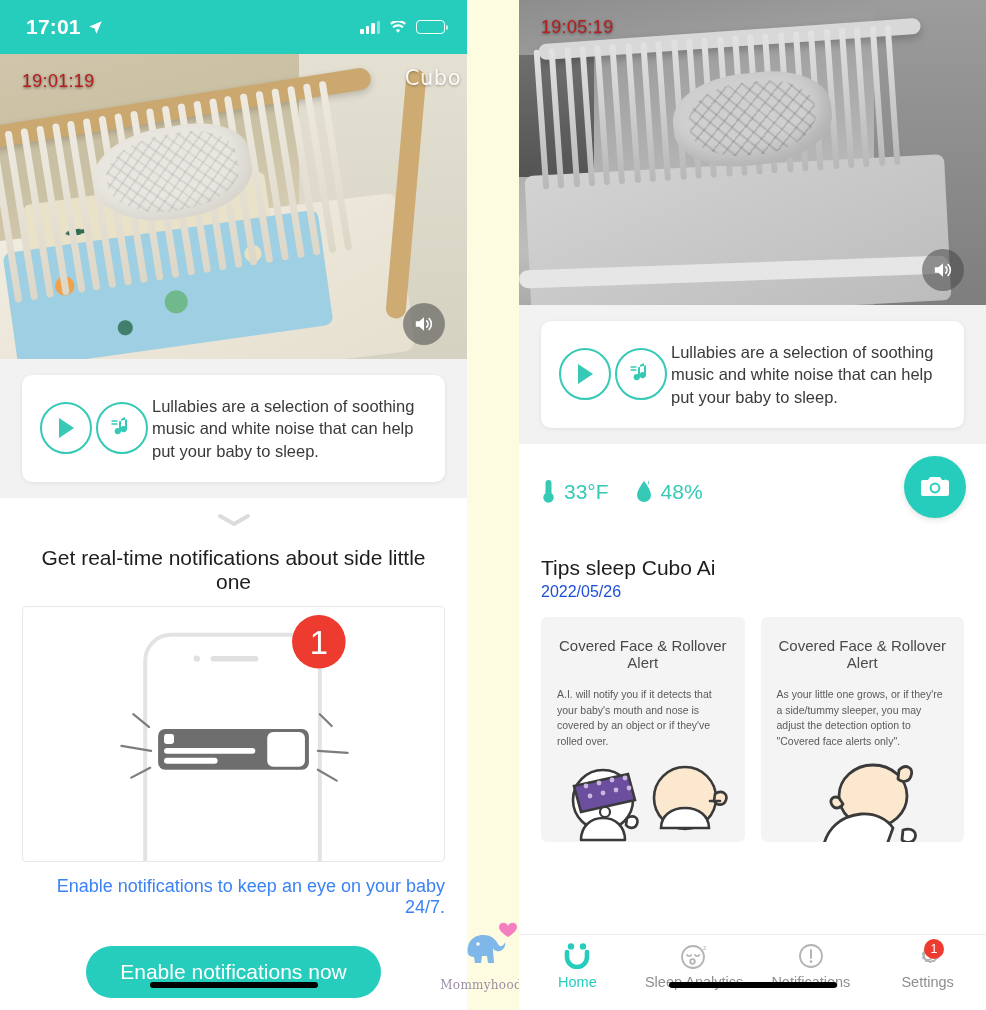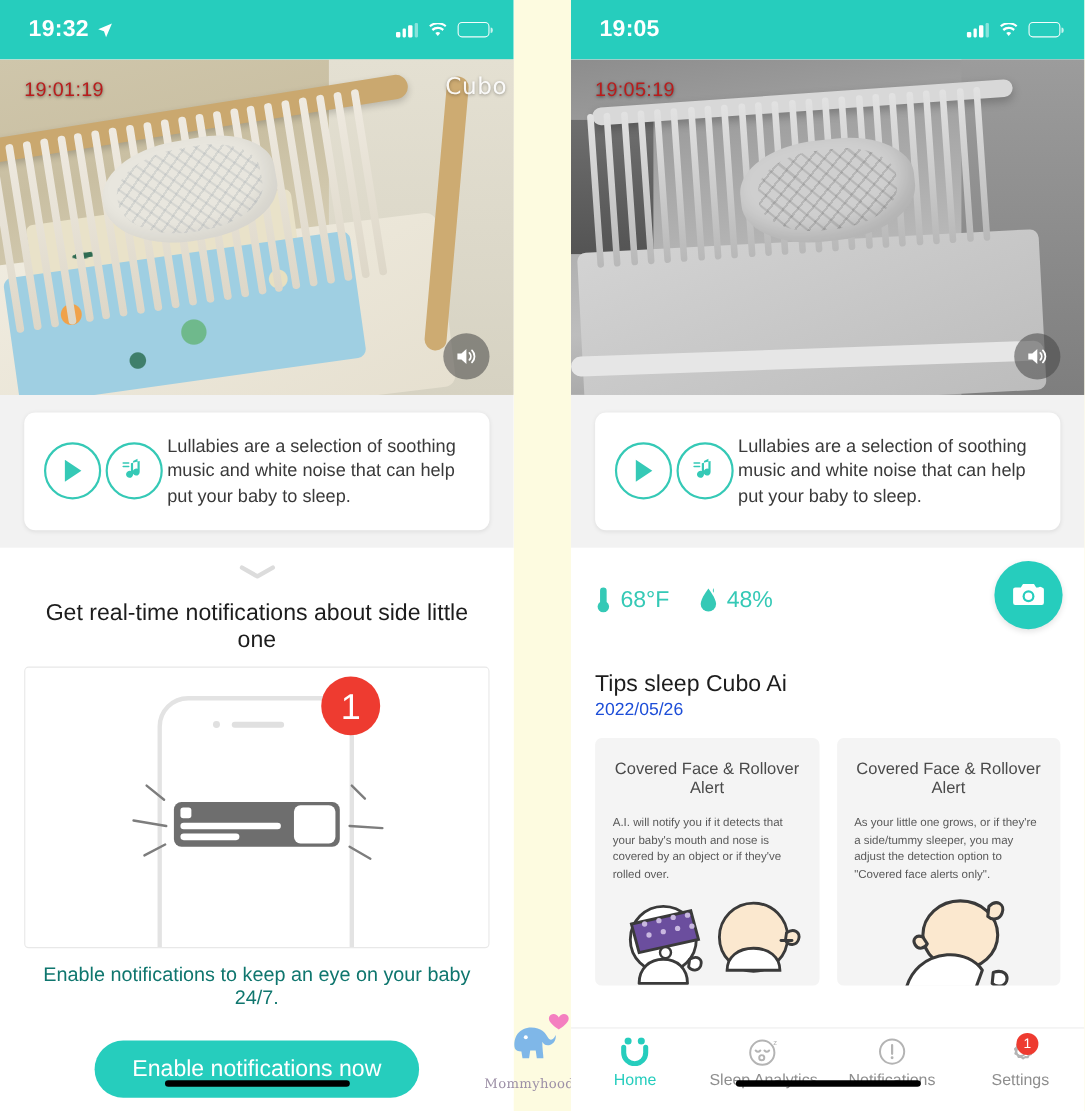--- a/index.html
+++ b/index.html
@@ -168,21 +168,21 @@
   
   .notif { background:#fff; padding: 0 22px; }
   .notif-title {
     font-size: 21px; color:#1d1d1d; text-align:center;
     padding: 4px 0 12px;
   }
   .notif-illus {
     border:1px solid #e8e8e8; border-radius:4px;
     height: 256px; position:relative; overflow:hidden; background:#fff;
   }
-  .notif-sub { text-align:center; font-size:18px; color:#0f766e; padding:14px 0 0; }
+  .notif-sub { text-align:right; font-size:18px; color:#3b82f6; padding:14px 0 0; }
   .cta-row { display:flex; justify-content:center; padding-top: 28px; }
   .cta {
     background:#26CDBD; color:#fff; border:none; border-radius:28px;
     font-size:21px; padding: 14px 34px; font-family:"Liberation Sans",sans-serif;
     cursor:pointer;
   }
 
   
   .sensor-row {
     background:#fff; display:flex; align-items:center;
@@ -240,21 +240,21 @@
 </style>
 </head>
 <body>
 
 <div class="stage">
 
   <div class="phone">
 
     <div class="statusbar">
       <div class="sb-left">
-        <span class="sb-time">19:32</span>
+        <span class="sb-time">17:01</span>
         <svg width="15" height="15" viewBox="0 0 24 24">
           <path d="M22 2 2 10.5l8.4 2.9 3.1 8.6z" fill="#fff"></path>
         </svg>
       </div>
       <div class="sb-right">
         <span class="sig">
             <i></i>
             <i></i>
             <i></i>
             <i></i>
@@ -377,39 +377,20 @@
     <svg width="74" height="62" viewBox="0 0 74 62">
       <path d="M52 10c2-5 9-4 9 1 0 4-6 8-9 10-3-2-9-6-9-10 0-5 7-6 9-1z" fill="#F47FC0"></path>
       <path d="M12 38c-2-10 4-19 15-19 9 0 13 5 15 9 2 4 6 2 7-2 1 3-1 8-5 9-4 1-6-1-7-3 0 7 1 12 1 15h-6l-1-7h-5l-1 7h-6l-1-6c-3 0-5-1-6-3z" fill="#7FB7E8"></path>
       <circle cx="22" cy="28" r="1.8" fill="#fff"></circle>
     </svg>
     <div class="wm-name">Mommyhood101</div>
   </div>
 
   <div class="phone">
 
-    <div class="statusbar">
-      <div class="sb-left">
-        <span class="sb-time">19:05</span>
-      </div>
-      <div class="sb-right">
-        <span class="sig">
-            <i></i>
-            <i></i>
-            <i></i>
-            <i></i>
-          </span>
-        <svg width="18" height="13" viewBox="0 0 20 15">
-          <path d="M10 13.6l2.6-3.1a4 4 0 0 0-5.2 0z" fill="#fff"></path>
-          <path d="M10 6.3c1.9 0 3.6.7 4.9 1.9l1.6-1.9A9.6 9.6 0 0 0 10 3.8a9.6 9.6 0 0 0-6.5 2.5l1.6 1.9A7.2 7.2 0 0 1 10 6.3z" fill="#fff"></path>
-          <path d="M10 1.3c2.9 0 5.6 1.1 7.6 2.9l1.5-1.8A13.2 13.2 0 0 0 10-.8 13.2 13.2 0 0 0 .9 2.4l1.5 1.8A11.1 11.1 0 0 1 10 1.3z" fill="#fff"></path>
-        </svg>
-        <span class="batt"><span class="fill"></span></span>
-      </div>
-    </div>
 
     <div class="video">
       <div class="scene scene-ir">
         <div class="ir-cabinet"></div>
         <div class="ir-wallR"></div>
         <div class="ir-mattress"></div>
         <div class="ir-railBot"></div>
         <div class="ir-railTop"></div>
         <div class="ir-bars" id="bars-right">
             <i style="left: 0%;"></i>
@@ -464,21 +445,21 @@
         <div class="lullaby-text">Lullabies are a selection of soothing music and white noise that can help put your baby to sleep.</div>
       </div>
     </div>
 
     <div class="sensor-row">
       <div class="sensor">
         <svg width="15" height="25" viewBox="0 0 15 25">
           <path d="M7.5 1a3 3 0 0 0-3 3v10.2a5.2 5.2 0 1 0 6 0V4a3 3 0 0 0-3-3z" fill="#35C9B6"></path>
           <circle cx="7.5" cy="19" r="3.2" fill="#fff" opacity=".0"></circle>
         </svg>
-        <span>68°F</span>
+        <span>33°F</span>
       </div>
       <div class="sensor">
         <svg width="18" height="25" viewBox="0 0 18 25">
           <path d="M9 2C9 2 2 11 2 16a7 7 0 0 0 14 0C16 11 9 2 9 2z" fill="#35C9B6"></path>
           <path d="M13.5 1.5c-.6 1.4-.6 3 0 4.4.6-1.4.6-3 0-4.4z" fill="#35C9B6"></path>
         </svg>
         <span>48%</span>
       </div>
       <div class="cam-fab">
         <svg width="32" height="26" viewBox="0 0 32 26">

